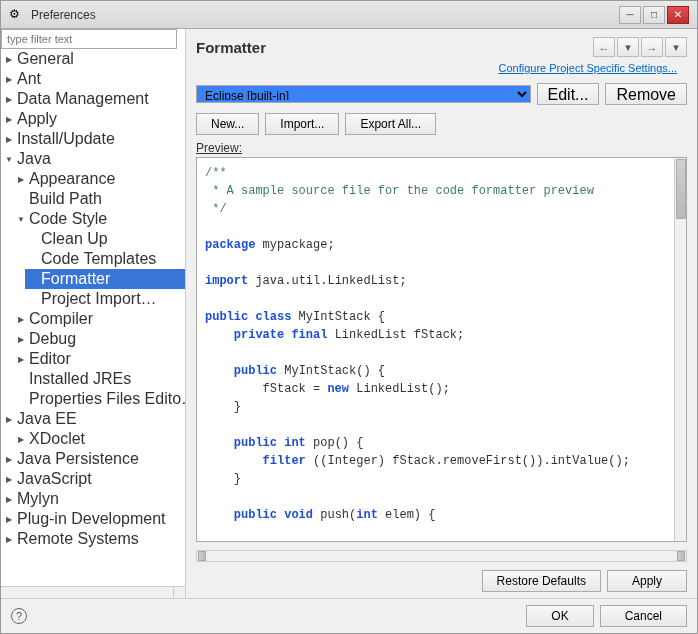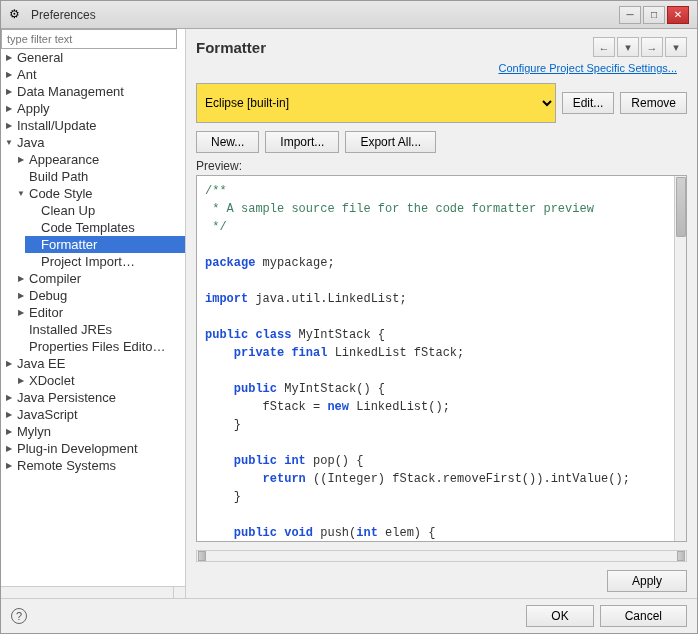--- a/index.html
+++ b/index.html
@@ -108,21 +108,21 @@
       width: 12px;
       height: 12px;
       display: inline-flex;
       align-items: center;
       justify-content: center;
       font-size: 8px;
       color: #555;
       flex-shrink: 0;
     }
     .item-label {
-      font-size: 13px;
+      font-size: 16px;
       color: #333;
       padding-left: 2px;
       text-align: center;
     }
     .indent1 { margin-left: 12px; }
     .indent2 { margin-left: 24px; }
     
     .right-panel {
       flex: 1;
       display: flex;
@@ -180,28 +180,28 @@
     .profile-row {
       display: flex;
       gap: 6px;
       align-items: center;
     }
     .profile-select {
       flex: 1;
       padding: 2px 4px;
       border: 1px solid #aaa;
       font-size: 12px;
-      background: #fde047;
-      height: 40px;
+      background: #3b82f6;
+      height: 18px;
     }
     .edit-btn, .remove-btn {
       padding: 2px 10px;
       border: 1px solid #aaa;
       background: linear-gradient(to bottom, #f8f8f8, #e8e8e8);
-      font-size: 12px;
+      font-size: 16px;
       cursor: pointer;
       height: 22px;
     }
     .action-row {
       display: flex;
       gap: 6px;
       padding: 4px 10px;
       flex-shrink: 0;
     }
     .action-btn {
@@ -210,20 +210,21 @@
       background: linear-gradient(to bottom, #f8f8f8, #e8e8e8);
       font-size: 12px;
       cursor: pointer;
       height: 22px;
     }
     .preview-label {
       font-size: 12px;
       color: #333;
       padding: 2px 10px;
       flex-shrink: 0;
+      text-decoration: underline;
     }
     .preview-area {
       flex: 1;
       margin: 0 10px 8px 10px;
       border: 1px solid #aaa;
       background: white;
       overflow: auto;
       position: relative;
     }
     .code-content {
@@ -506,36 +507,37 @@
 <span class="code-keyword">import</span> java.util.LinkedList;
 
 <span class="code-keyword">public class</span> MyIntStack {
     <span class="code-keyword">private final</span> LinkedList fStack;
 
     <span class="code-keyword">public</span> MyIntStack() {
         fStack = <span class="code-keyword">new</span> LinkedList();
     }
 
     <span class="code-keyword">public int</span> pop() {
-        <span class="code-keyword">return</span> ((Integer) fStack.removeFirst()).intValue();
+        <span class="code-keyword">filter</span> ((Integer) fStack.removeFirst()).intValue();
     }
 
     <span class="code-keyword">public void</span> push(<span class="code-keyword">int</span> elem) {</div>
         <div class="preview-scrollbar">
           <div class="scrollbar-thumb"></div>
         </div>
       </div>
 
       <div style="height:12px; margin:0 10px 4px 10px; background:#f0f0f0; border:1px solid #ccc; display:flex; align-items:center;">
         <div style="width:8px;height:10px;background:linear-gradient(to right,#d0d0d0,#b8b8b8);border:1px solid #aaa;margin:1px;flex-shrink:0;"></div>
         <div style="flex:1;"></div>
         <div style="width:8px;height:10px;background:linear-gradient(to right,#d0d0d0,#b8b8b8);border:1px solid #aaa;margin:1px;flex-shrink:0;"></div>
       </div>
 
       <div style="display:flex; justify-content:flex-end; gap:6px; padding: 4px 10px 6px 10px;">
+        <button class="restore-btn">Restore Defaults</button>
         <button class="ok-btn">Apply</button>
       </div>
     </div>
   </div>
 
   <div class="bottom-bar">
     <div style="flex:1; display:flex; align-items:center;">
       <div class="help-icon">
         <span>?</span>
       </div>

